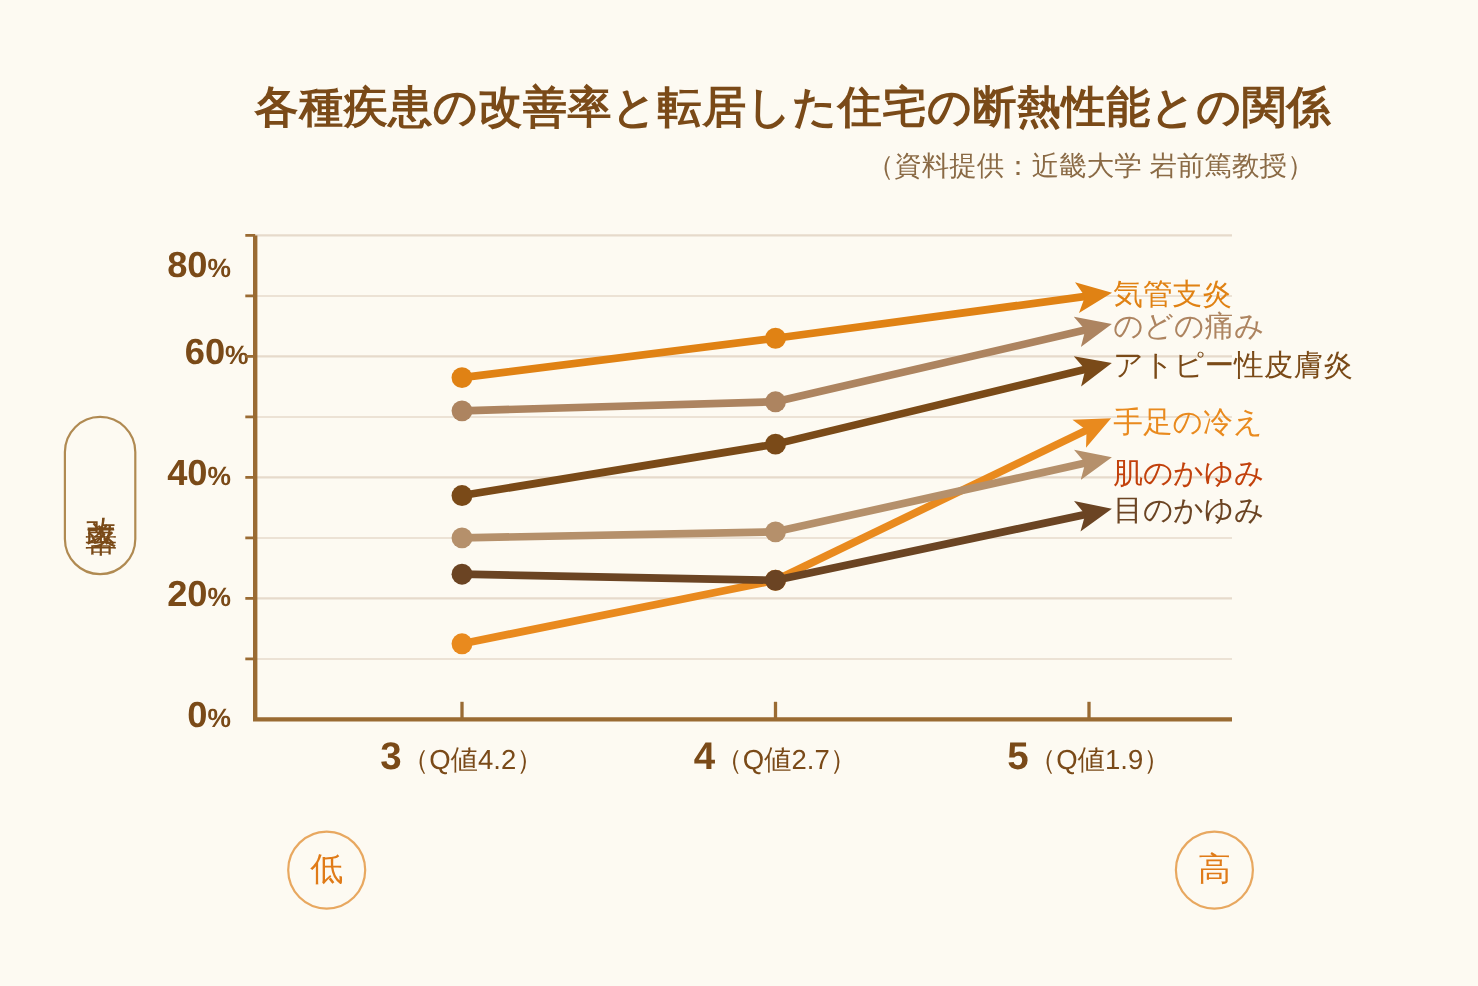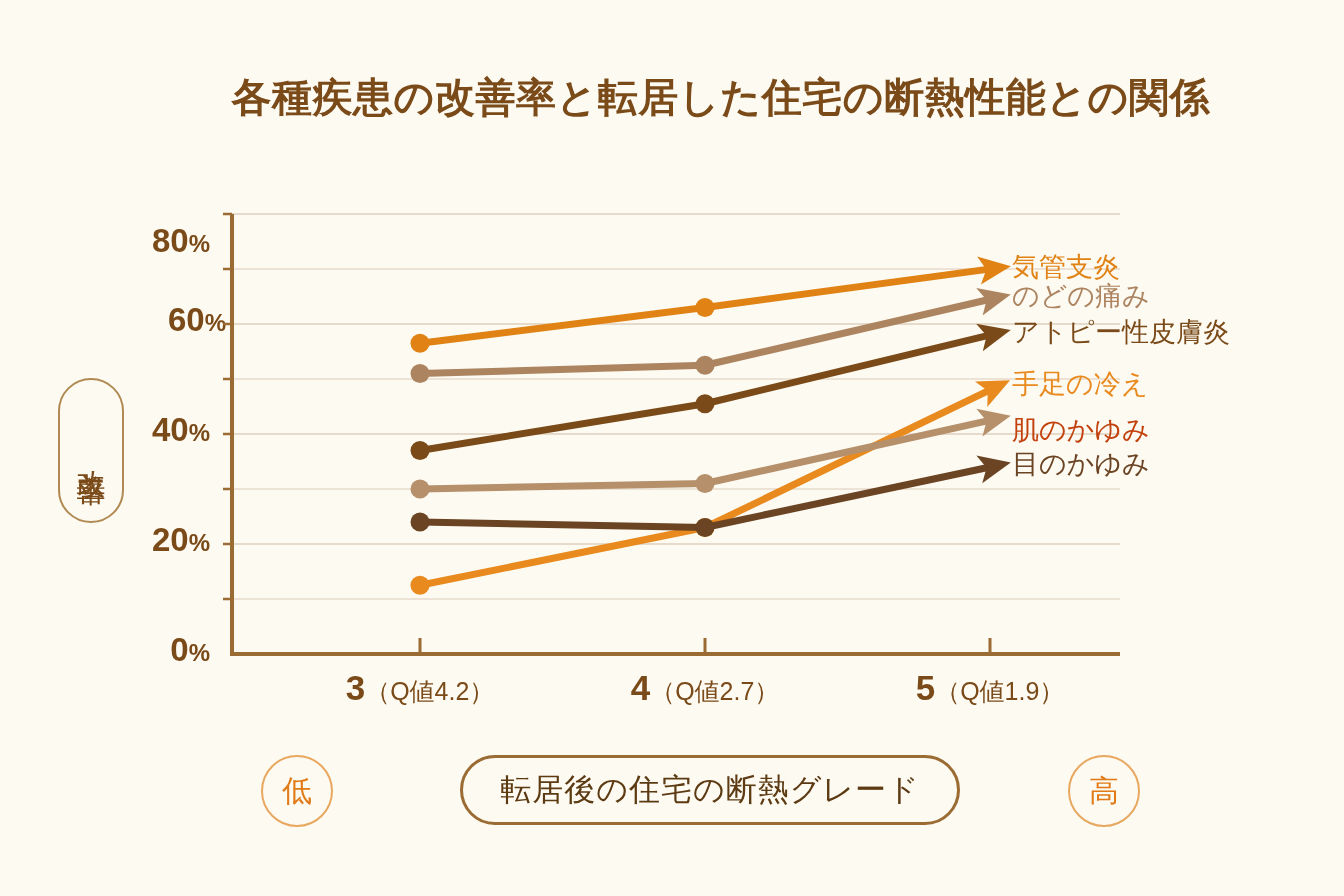--- a/index.html
+++ b/index.html
@@ -173,20 +173,21 @@
   }
   #low-circle  { left: 261px; }
   #high-circle { left: 1068px; }
 </style>
 </head>
 <body>
 
 <div id="stage">
 
   <div class="title">各種疾患の改善率と転居した住宅の断熱性能との関係</div>
+  <div class="subtitle">（資料提供：近畿大学 岩前篤教授）</div>
 
   <div class="ylabel-pill">
     <span class="txt">改善率</span>
   </div>
 
   <div id="ytick-host">
       <div class="ytick" style="width: 210px; left: 0px; top: 191px; margin-top: 31px;"><span class="num">80</span><span class="pct">%</span></div>
       <div class="ytick" style="width: 210px; left: 16px; top: 301px;"><span class="num">60</span><span class="pct">%</span></div>
       <div class="ytick" style="width: 210px; left: 0px; top: 411px;"><span class="num">40</span><span class="pct">%</span></div>
       <div class="ytick" style="width: 210px; left: 0px; top: 521px;"><span class="num">20</span><span class="pct">%</span></div>
@@ -284,24 +285,18 @@
       <div class="serieslabel" style="color: rgb(122, 74, 24); top: 314.105px;">アトピー性皮膚炎</div>
       <div class="serieslabel" style="color: rgb(233, 138, 30); top: 366.211px;">手足の冷え</div>
       <div class="serieslabel" style="color: #c2410c; top: 412px;">肌のかゆみ</div>
       <div class="serieslabel" style="color: rgb(107, 68, 35); top: 446.453px;">目のかゆみ</div>
     </div>
 
   <div class="endcircle" id="low-circle">
     <span class="txt">低</span>
   </div>
 
-  <div class="arrowbar">
-    <div class="body"></div>
-    <div class="pill">
-      <span class="txt">転居後の住宅の断熱グレード</span>
-    </div>
-  </div>
 
   <div class="endcircle" id="high-circle">
     <span class="txt">高</span>
   </div>
 
 </div>
 
 </body></html>

